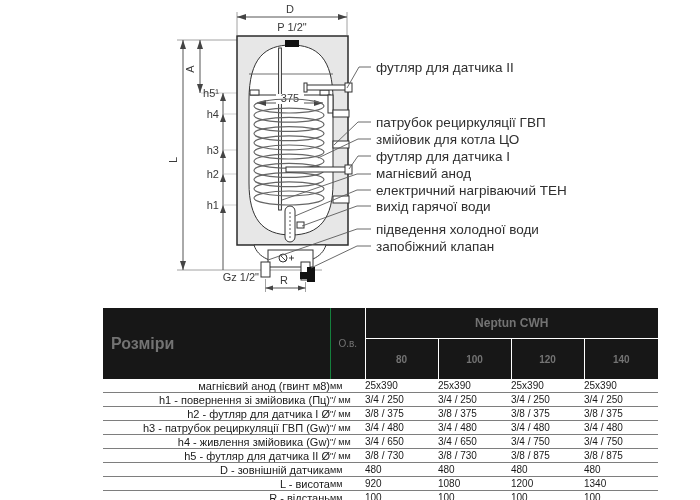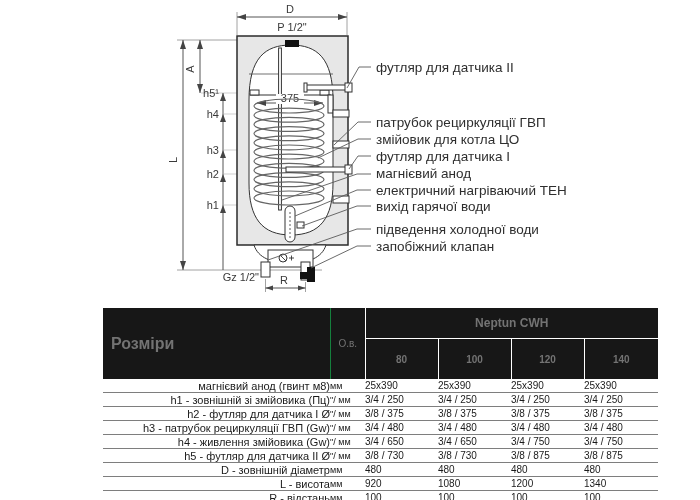--- a/index.html
+++ b/index.html
@@ -211,21 +211,21 @@
     <tbody>
       <tr>
         <td class="c-name">магнієвий анод (гвинт м8)</td>
         <td class="c-unit">мм</td>
         <td>25x390</td>
         <td>25x390</td>
         <td>25x390</td>
         <td>25x390</td>
       </tr>
       <tr>
-        <td class="c-name">h1 - зовнішній зі змійовика (Пц)</td>
+        <td class="c-name">h1 - повернення зі змійовика (Пц)</td>
         <td class="c-unit">"/ мм</td>
         <td>3/4 / 250</td>
         <td>3/4 / 250</td>
         <td>3/4 / 250</td>
         <td>3/4 / 250</td>
       </tr>
       <tr>
         <td class="c-name">h2 - футляр для датчика I Ø</td>
         <td class="c-unit">"/ мм</td>
         <td>3/8 / 375</td>
@@ -251,21 +251,21 @@
       </tr>
       <tr>
         <td class="c-name">h5 - футляр для датчика II Ø</td>
         <td class="c-unit">"/ мм</td>
         <td>3/8 / 730</td>
         <td>3/8 / 730</td>
         <td>3/8 / 875</td>
         <td>3/8 / 875</td>
       </tr>
       <tr>
-        <td class="c-name">D - зовнішній діаметр</td>
+        <td class="c-name">D - зовнішній датчика</td>
         <td class="c-unit">мм</td>
         <td>480</td>
         <td>480</td>
         <td>480</td>
         <td>480</td>
       </tr>
       <tr>
         <td class="c-name">L - висота</td>
         <td class="c-unit">мм</td>
         <td>920</td>

